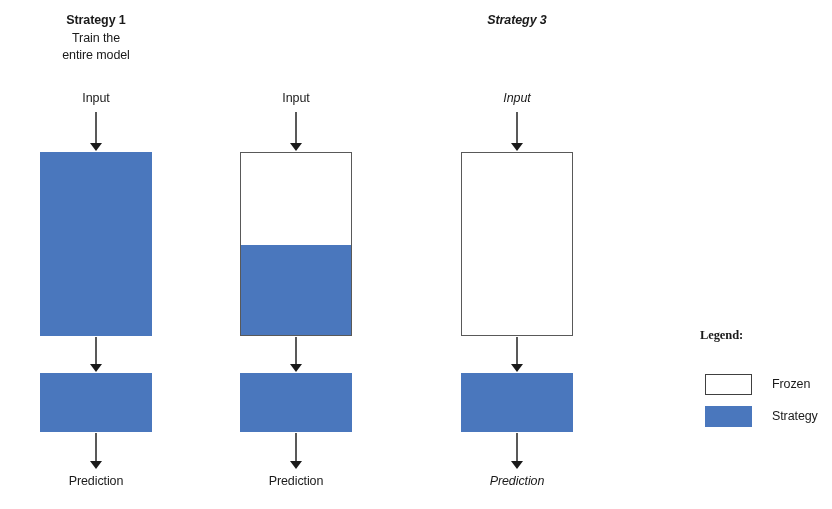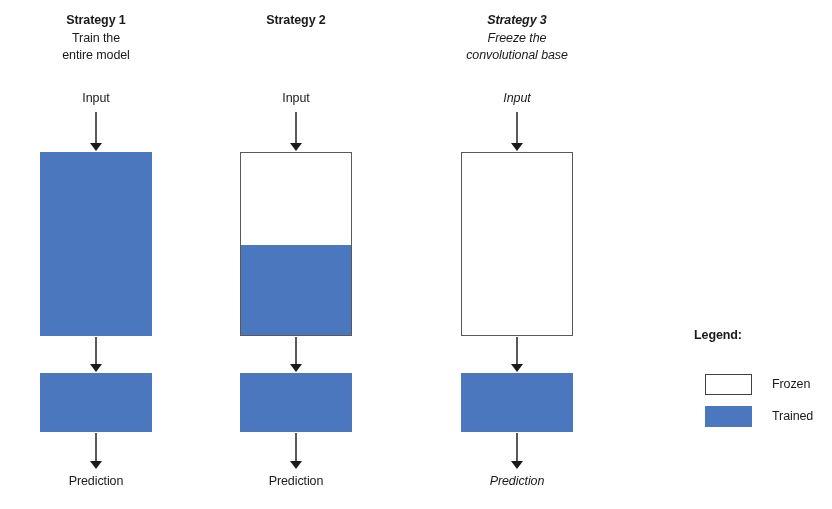--- a/index.html
+++ b/index.html
@@ -129,25 +129,26 @@
 
   
   #legend {
     position: absolute;
     left: 690px;
     top: 328px;
     width: 135px;
   }
   .legend-title {
     position: absolute;
-    left: 4px;
+    left: 10px;
     top: 0;
     font-size: 12.5px;
     font-weight: bold;
     letter-spacing: -0.1px;
+    font-family: Liberation Serif, serif;
   }
   .legend-row {
     position: absolute;
     left: 15px;
     width: 135px;
     height: 22px;
   }
   .legend-row-frozen { top: 46px; }
   .legend-row-trained { top: 78px; }
   .legend-swatch {
@@ -196,21 +197,20 @@
 
     <div class="block-base block-head fill-trained" style="background: rgb(74, 119, 189); border-color: rgb(74, 119, 189);"></div>
 
     <div class="arrow arrow-3"></div>
     <div class="arrow-head arrow-3-head"></div>
 
     <div class="node-label label-prediction">Prediction</div>
   </div>
 
   <div class="col" id="col-2">
-    <div class="col-title">Strategy 2</div>
 
     <div class="node-label label-input">Input</div>
 
     <div class="arrow arrow-1"></div>
     <div class="arrow-head arrow-1-head"></div>
 
     <div class="block-base block-main split-block">
       <div class="split-lower" id="split-2-lower" style="height: 50%; background: rgb(74, 119, 189);"></div>
     </div>
 
@@ -220,22 +220,20 @@
     <div class="block-base block-head fill-trained" style="background: rgb(74, 119, 189); border-color: rgb(74, 119, 189);"></div>
 
     <div class="arrow arrow-3"></div>
     <div class="arrow-head arrow-3-head"></div>
 
     <div class="node-label label-prediction">Prediction</div>
   </div>
 
   <div class="col" id="col-3">
     <div class="col-title">Strategy 3</div>
-    <div class="col-subtitle">Freeze the
-convolutional base</div>
 
     <div class="node-label label-input">Input</div>
 
     <div class="arrow arrow-1"></div>
     <div class="arrow-head arrow-1-head"></div>
 
     <div class="block-base block-main fill-frozen" style="background: rgb(255, 255, 255); border-color: rgb(89, 89, 89);"></div>
 
     <div class="arrow arrow-2"></div>
     <div class="arrow-head arrow-2-head"></div>
@@ -251,17 +249,17 @@
   <div id="legend">
     <div class="legend-title">Legend:</div>
 
     <div class="legend-row legend-row-frozen">
       <div class="legend-swatch frozen"></div>
       <div class="legend-text">Frozen</div>
     </div>
 
     <div class="legend-row legend-row-trained">
       <div class="legend-swatch trained"></div>
-      <div class="legend-text">Trained</div>
+      <div class="legend-text">Strategy</div>
     </div>
   </div>
 
 </div>
 
 </body></html>

